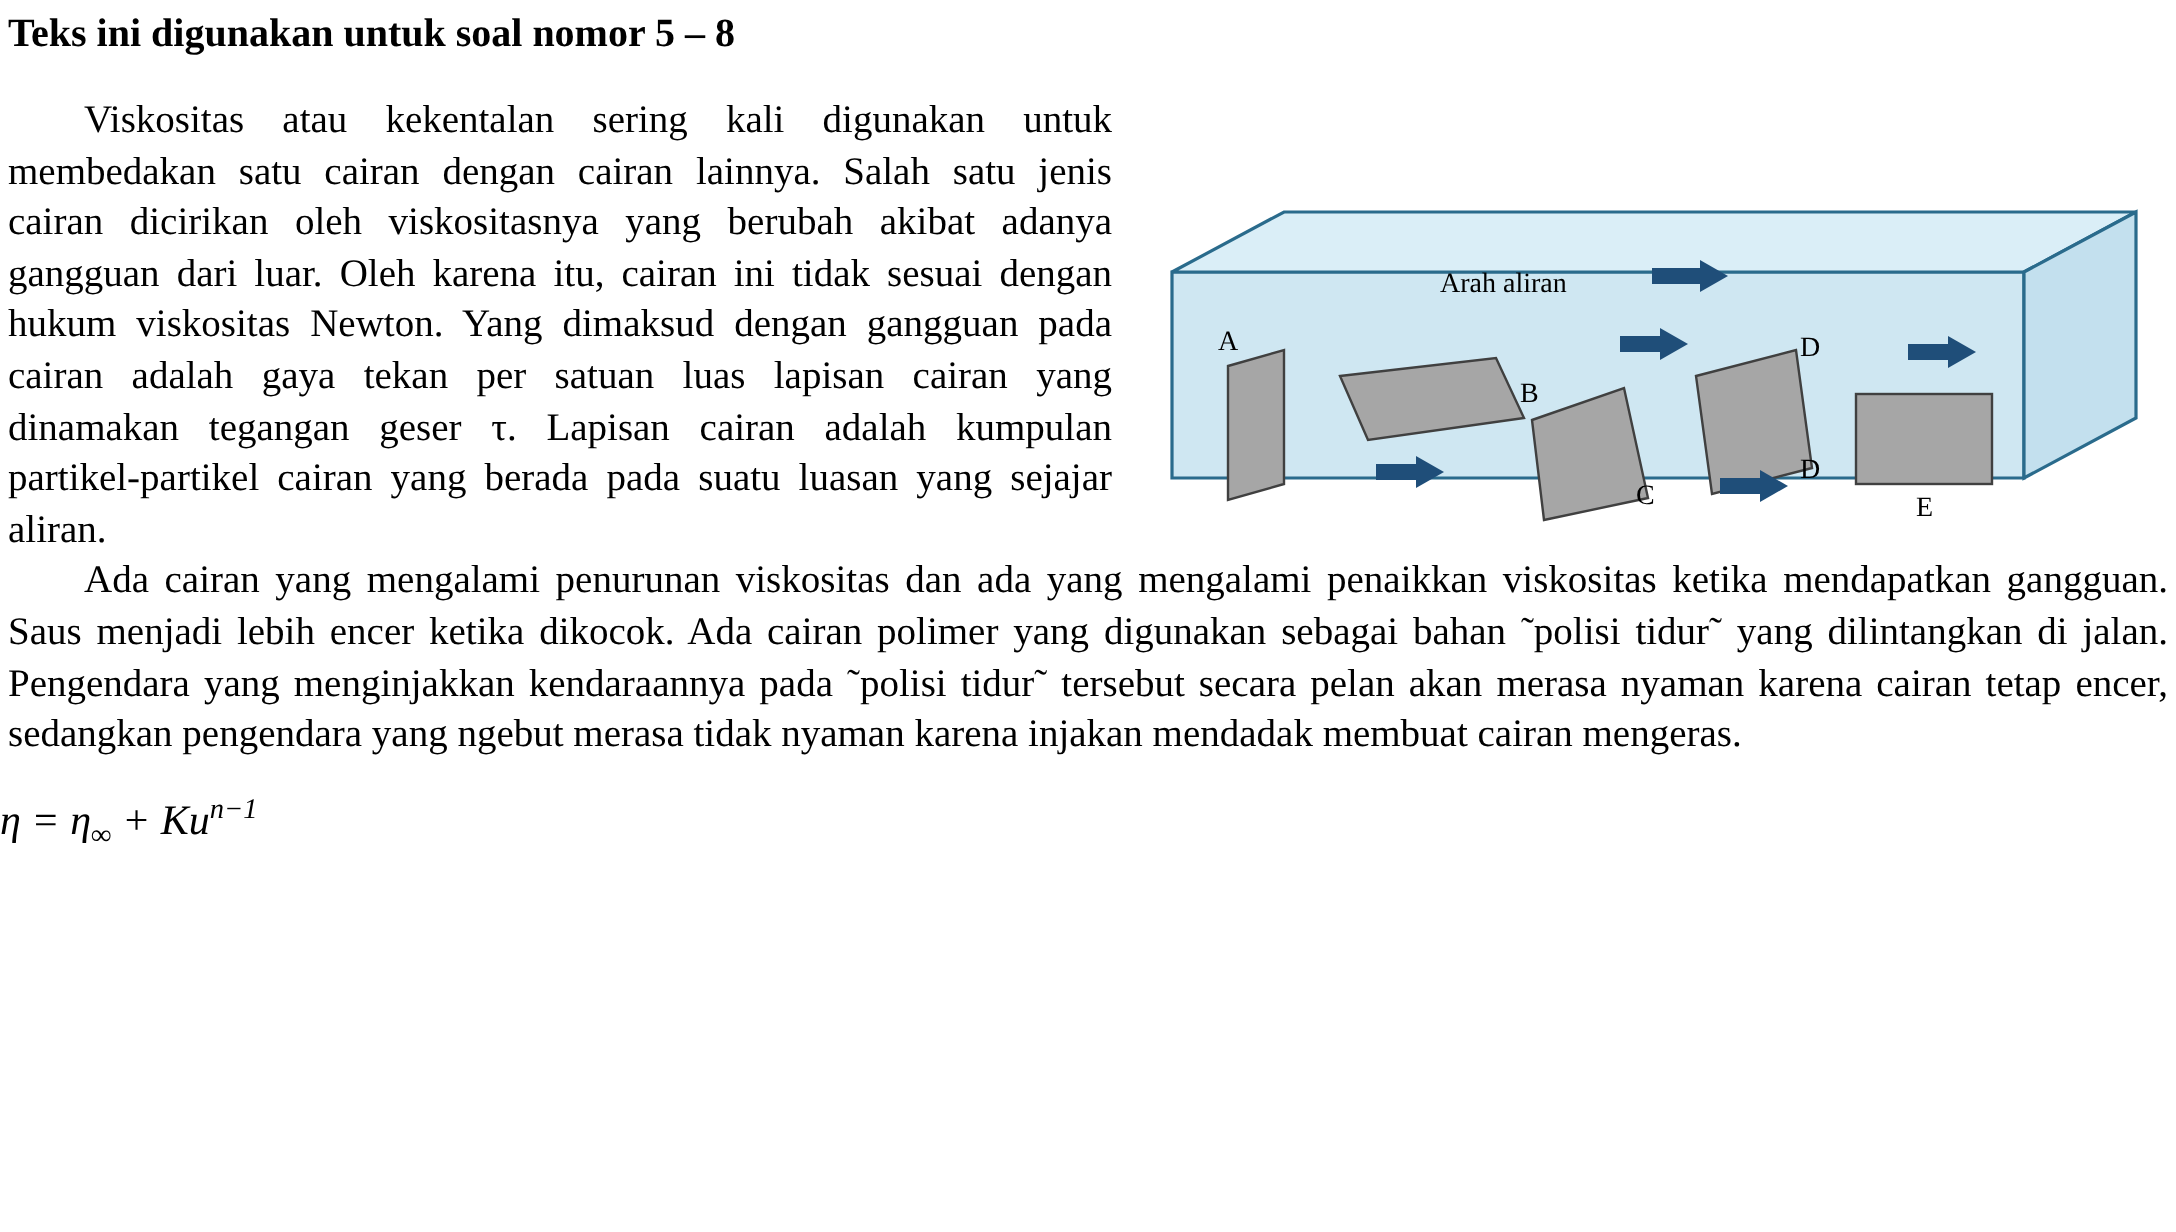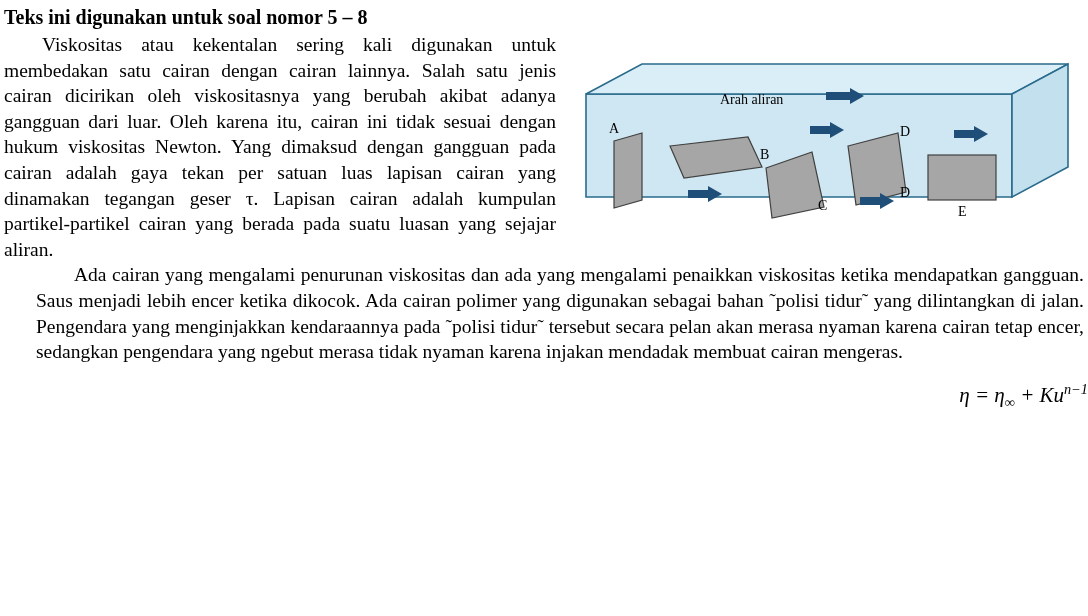--- a/index.html
+++ b/index.html
@@ -19,21 +19,21 @@
     width: 1088px;
     height: 616px;
     padding: 0;
     box-sizing: border-box;
   }
   .title {
     font-family: "Liberation Serif", serif;
     font-weight: bold;
     font-size: 20px;
     line-height: 26px;
-    margin: 4px 0 2px 4px;
+    margin: 4px 0 18px 4px;
   }
   .para {
     font-size: 19.5px;
     line-height: 25.6px;
     text-align: justify;
     text-justify: inter-word;
     margin: 0 0 0 0;
     padding: 0 4px 0 4px;
   }
   .indent {
@@ -43,48 +43,47 @@
   .top-block {
     position: relative;
     width: 1088px;
   }
   .top-text {
     width: 560px;
     float: left;
   }
   .figure-wrap {
     position: absolute;
-    top: 10px;
+    top: 36px;
     left: 580px;
     width: 500px;
     height: 195px;
   }
   .clearfix::after {
     content: "";
     display: block;
     clear: both;
   }
   .formula {
-    text-align: right;
+    text-align: left;
     font-family: "Liberation Serif", serif;
     font-style: italic;
     font-size: 21px;
     margin: 16px 0 18px 0;
   }
   sup {
     font-size: 0.68em;
     vertical-align: super;
   }
   sub {
     font-size: 0.68em;
     vertical-align: sub;
   }
   .para-gap {
     margin-top: 0px;
-    margin-left: 32px;
   }
   svg text {
     font-family: "Liberation Serif", serif;
   }
 </style>
 </head>
 <body>
 
 <div class="page">
 

